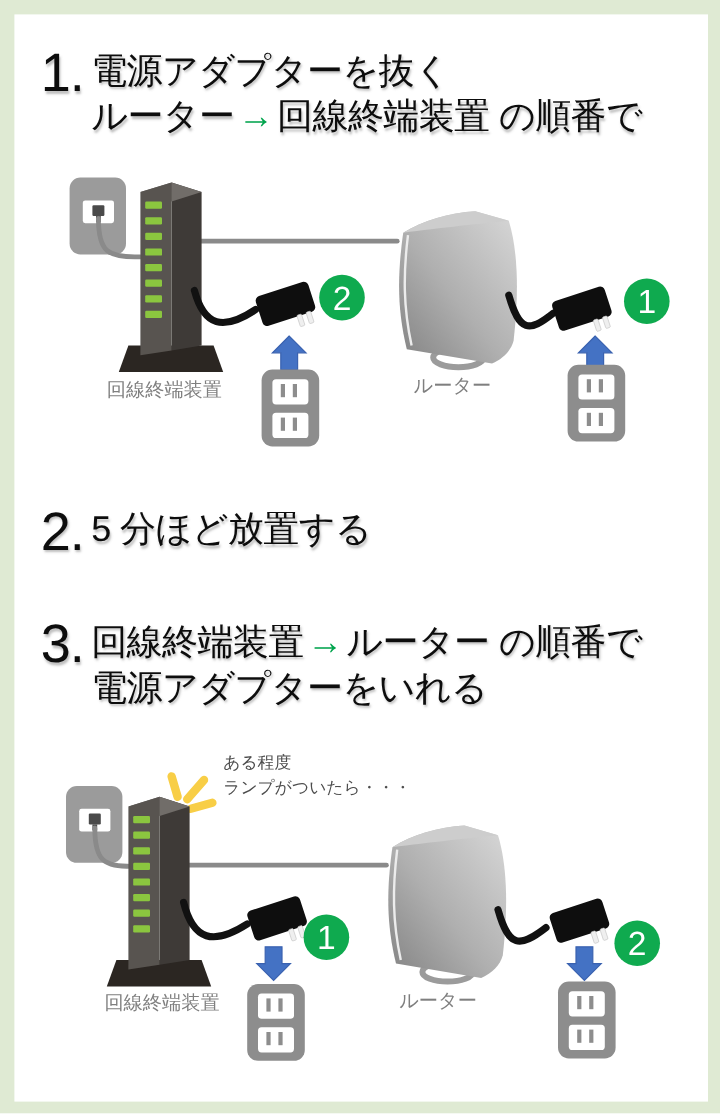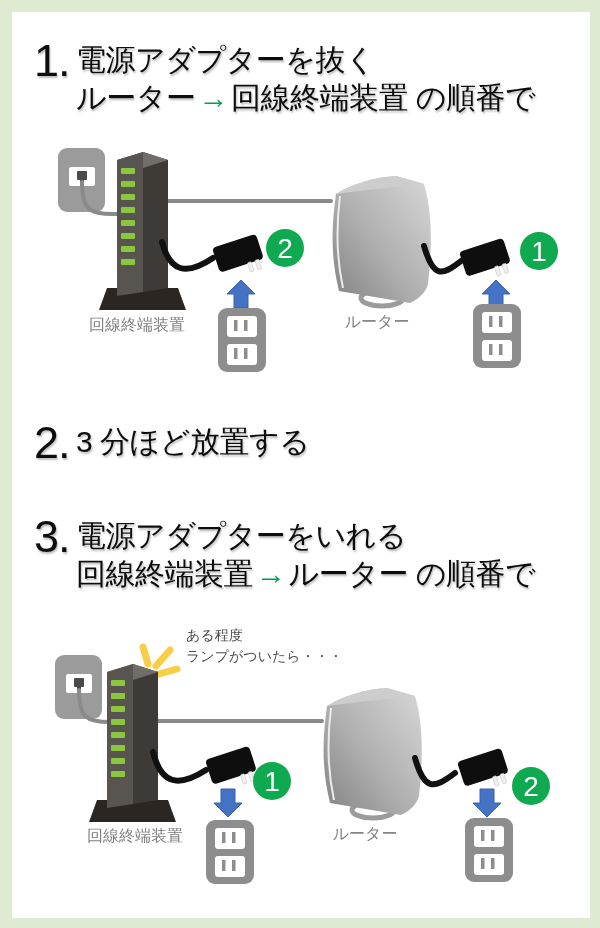--- a/index.html
+++ b/index.html
@@ -170,24 +170,24 @@
     <div class="step-num">1.</div>
     <div class="step-lines">
       <div class="sline">電源アダプターを抜く</div>
       <div class="sline"><span>ルーター</span><span class="garrow">→</span><span>回線終端装置 の順番で</span></div>
     </div>
   </div>
 
   <div class="step" id="step2">
     <div class="step-num">2.</div>
     <div class="step-lines">
-      <div class="sline">3 分ほど放置する</div>
+      <div class="sline">5 分ほど放置する</div>
     </div>
   </div>
 
   <div class="step" id="step3">
     <div class="step-num">3.</div>
     <div class="step-lines">
+      <div class="sline"><span>回線終端装置</span><span class="garrow">→</span><span>ルーター の順番で</span></div>
       <div class="sline">電源アダプターをいれる</div>
-      <div class="sline"><span>回線終端装置</span><span class="garrow">→</span><span>ルーター の順番で</span></div>
     </div>
   </div>
 </div>
 
 </body></html>

